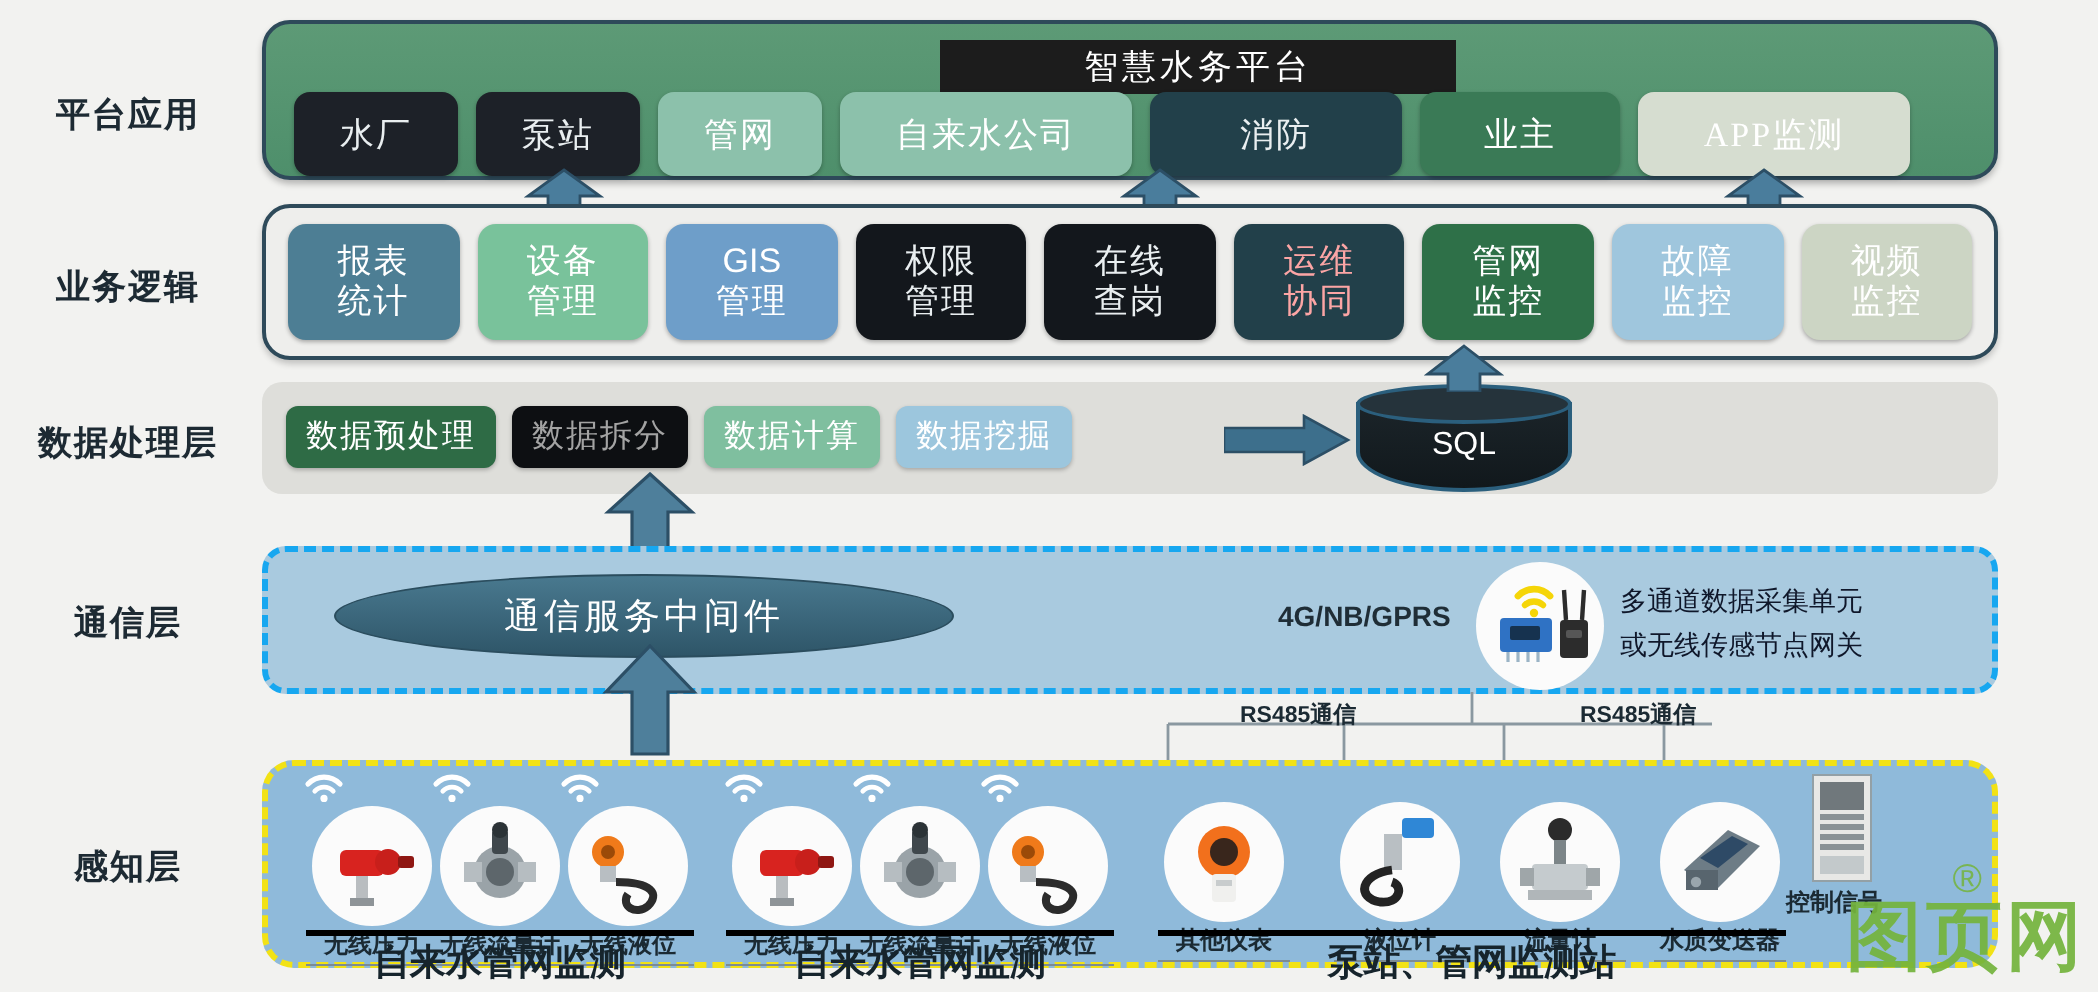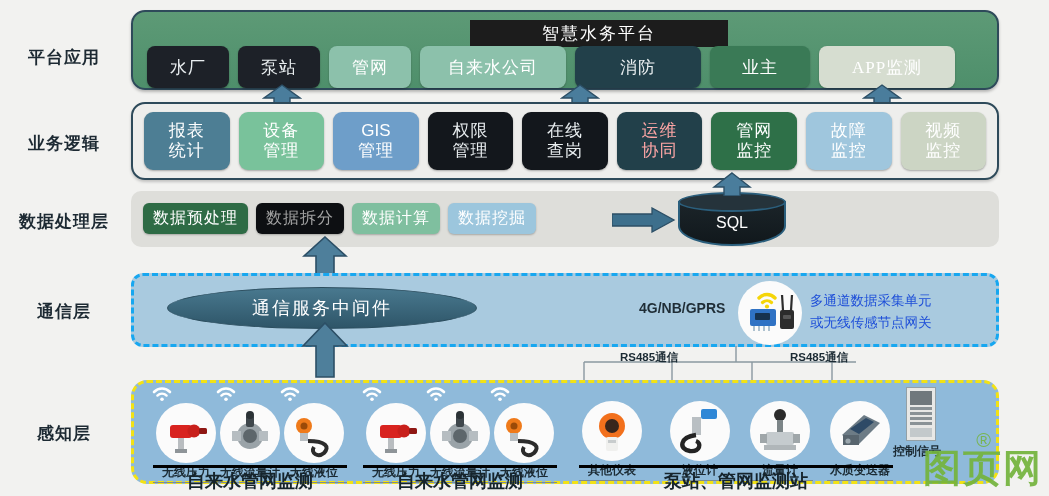--- a/index.html
+++ b/index.html
@@ -150,21 +150,21 @@
     position: absolute; left: 505px; top: 24px;
     font-size: 14px; color: #1f2d36; font-weight: bold;
     font-family: "Liberation Sans", sans-serif;
   }
   .gw-circle {
     position: absolute; left: 604px; top: 5px; width: 64px; height: 64px;
     border-radius: 50%; background: #fbfbfb;
   }
   .gw-text {
     position: absolute; left: 676px; top: 14px;
-    font-size: 13.5px; color: #1d4ed8; line-height: 1.65;
+    font-size: 13.5px; color: #0f172a; line-height: 1.65;
     font-family: "Liberation Sans", sans-serif;
   }
 
   
   .band-sense {
     left: 131px; top: 380px; width: 868px; height: 104px;
     background: #8fbada;
     border: 3px dashed #f2e215;
     border-radius: 16px;
   }

